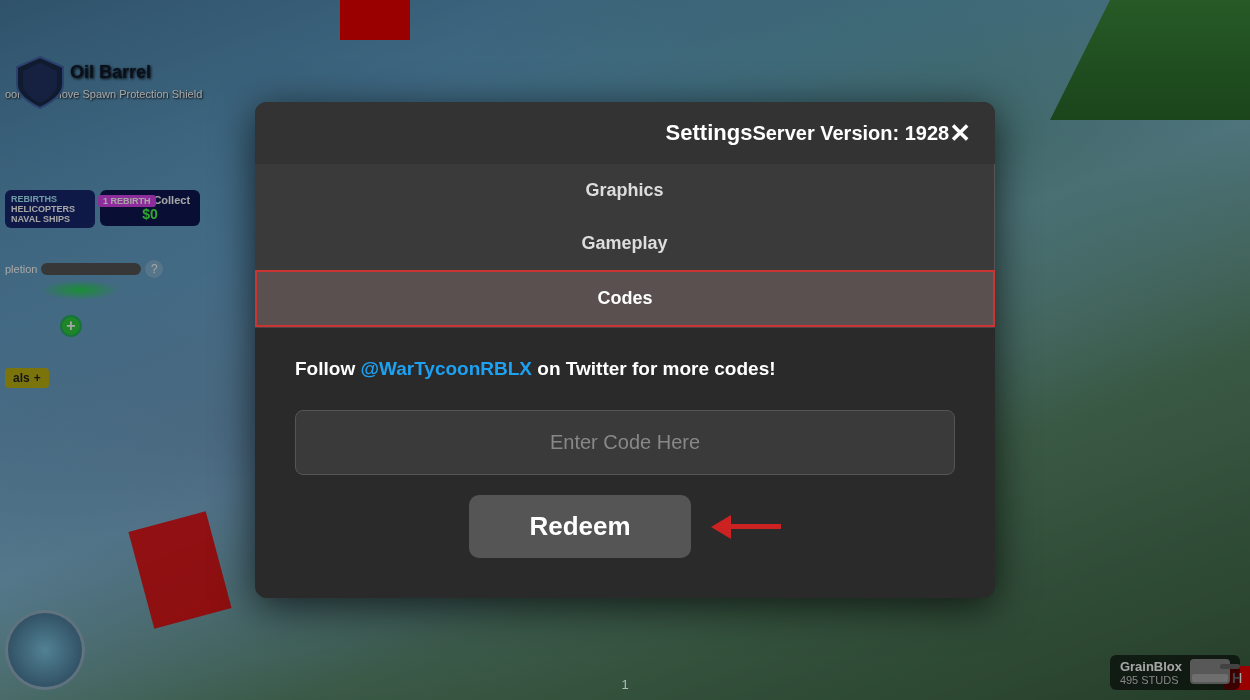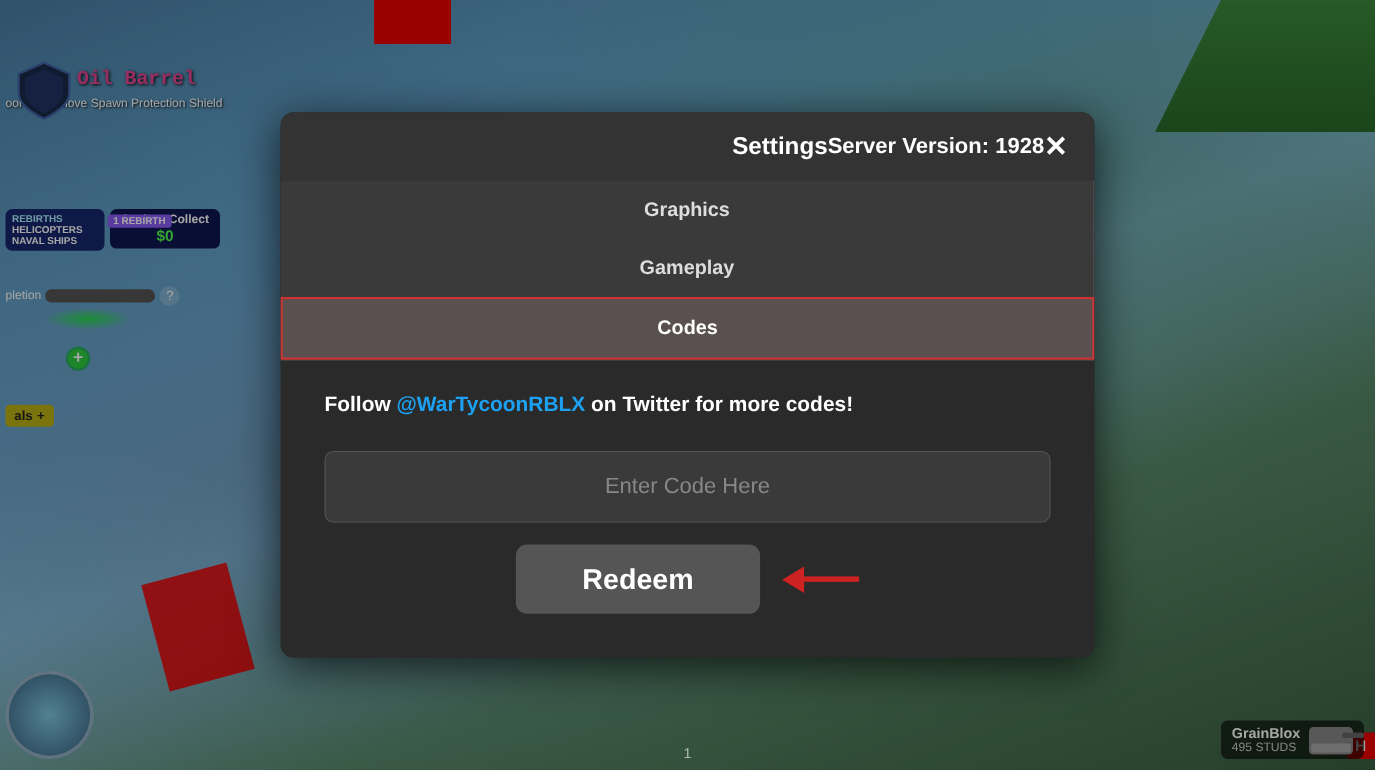--- a/index.html
+++ b/index.html
@@ -35,25 +35,24 @@
       top: 0;
       width: 235px;
       height: 700px;
       z-index: 1;
     }
 
     .oil-barrel-label {
       position: absolute;
       top: 62px;
       left: 70px;
-      color: #ec4899;
+      color: #0f172a;
       font-size: 18px;
       font-weight: bold;
       text-shadow: 1px 1px 3px black;
-      font-family: Liberation Mono, monospace;
     }
 
     .spawn-text {
       position: absolute;
       top: 88px;
       left: 5px;
       color: white;
       font-size: 11px;
       text-shadow: 1px 1px 2px black;
     }
@@ -154,21 +153,21 @@
     .game-ui-right {
       position: absolute;
       right: 0;
       bottom: 0;
       z-index: 1;
       padding: 10px;
     }
 
     .player-tag {
       display: flex;
-      align-items: flex-end;
+      align-items: flex-start;
       gap: 8px;
       background: rgba(0,0,0,0.6);
       border-radius: 6px;
       padding: 4px 10px;
       color: white;
     }
 
     .player-name {
       font-size: 13px;
       font-weight: bold;
@@ -430,21 +429,21 @@
     <div>REBIRTHS</div>
     <div style="color:#fff; font-size:9px;">HELICOPTERS</div>
     <div style="color:#fff; font-size:9px;">NAVAL SHIPS</div>
   </div>
 
   <div style="position:absolute; top:190px; left:100px; background:rgba(0,0,60,0.85); border-radius:6px; padding:4px 10px; color:white; font-size:11px; font-weight:bold;">
     <div>Cash to Collect</div>
     <div class="cash-amount">$0</div>
   </div>
 
-  <div style="position:absolute; top:195px; left:98px; background:#8b5cf6; border-radius:3px; padding:1px 5px; color:white; font-size:9px; font-weight:bold;">1 REBIRTH</div>
+  <div style="position:absolute; top:195px; left:98px; background:#d946ef; border-radius:3px; padding:1px 5px; color:white; font-size:9px; font-weight:bold;">1 REBIRTH</div>
 
   <div class="green-glow"></div>
 
   <div class="completion-bar">
     <span>pletion</span>
     <div style="width:100px; height:12px; background:#555; border-radius:6px;">
       <div style="width:0%; height:100%; background:#3399ff; border-radius:6px;"></div>
     </div>
     <div style="width:18px; height:18px; background:rgba(255,255,255,0.2); border-radius:50%; display:flex; align-items:center; justify-content:center; color:white; font-size:12px;">?</div>
   </div>

